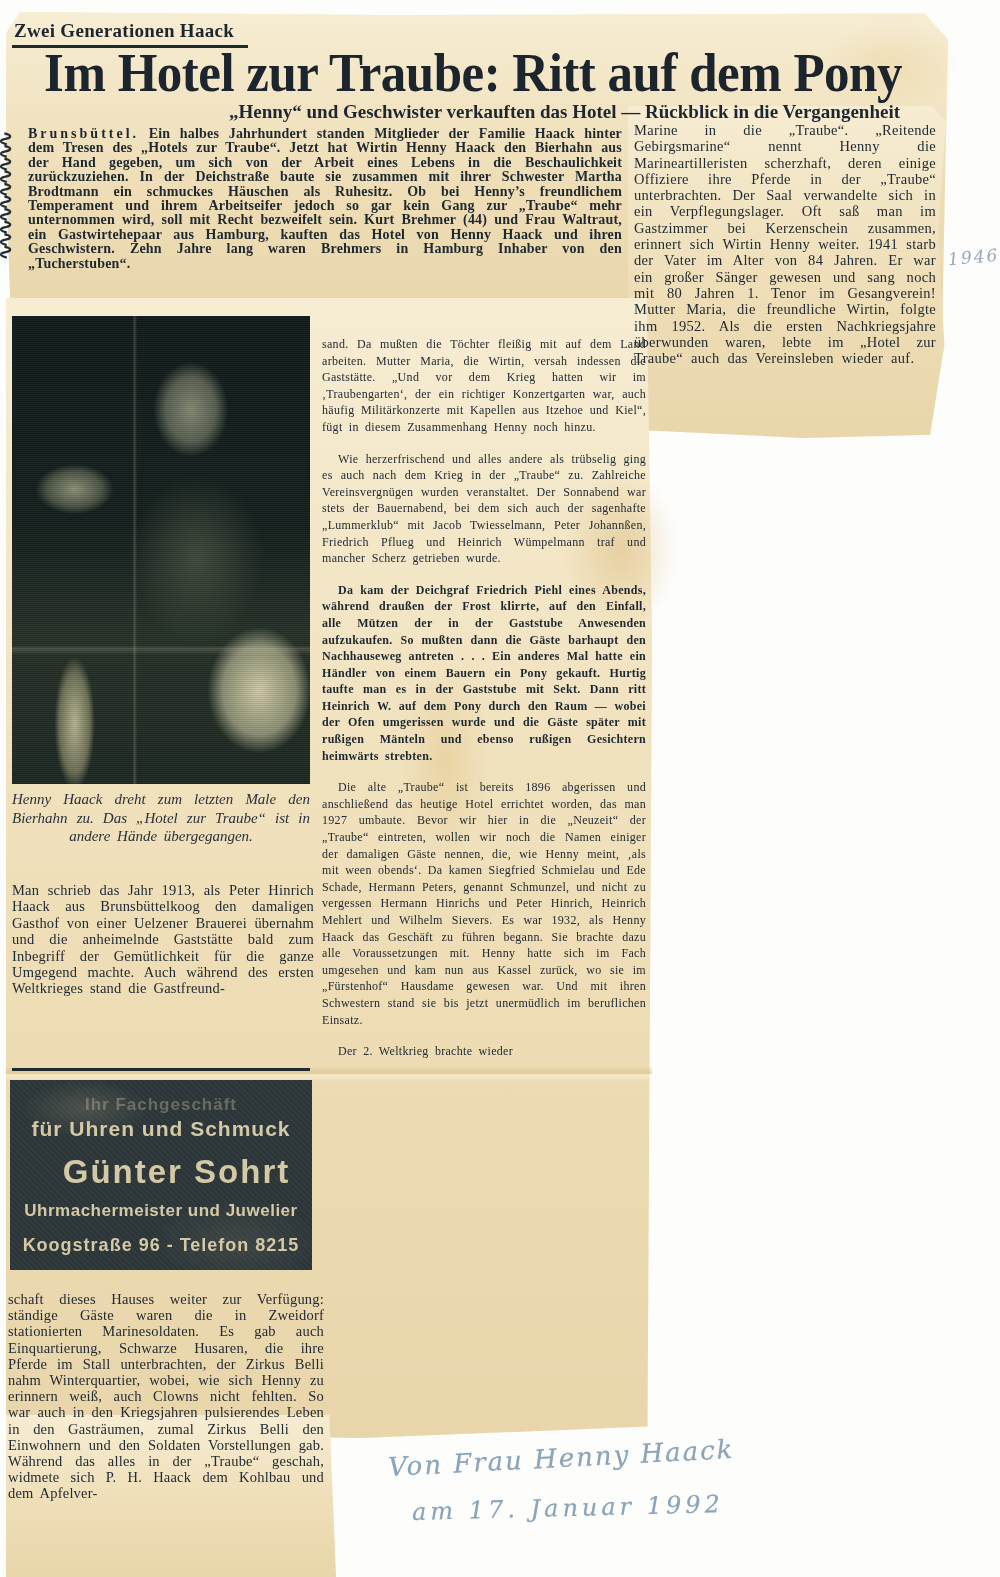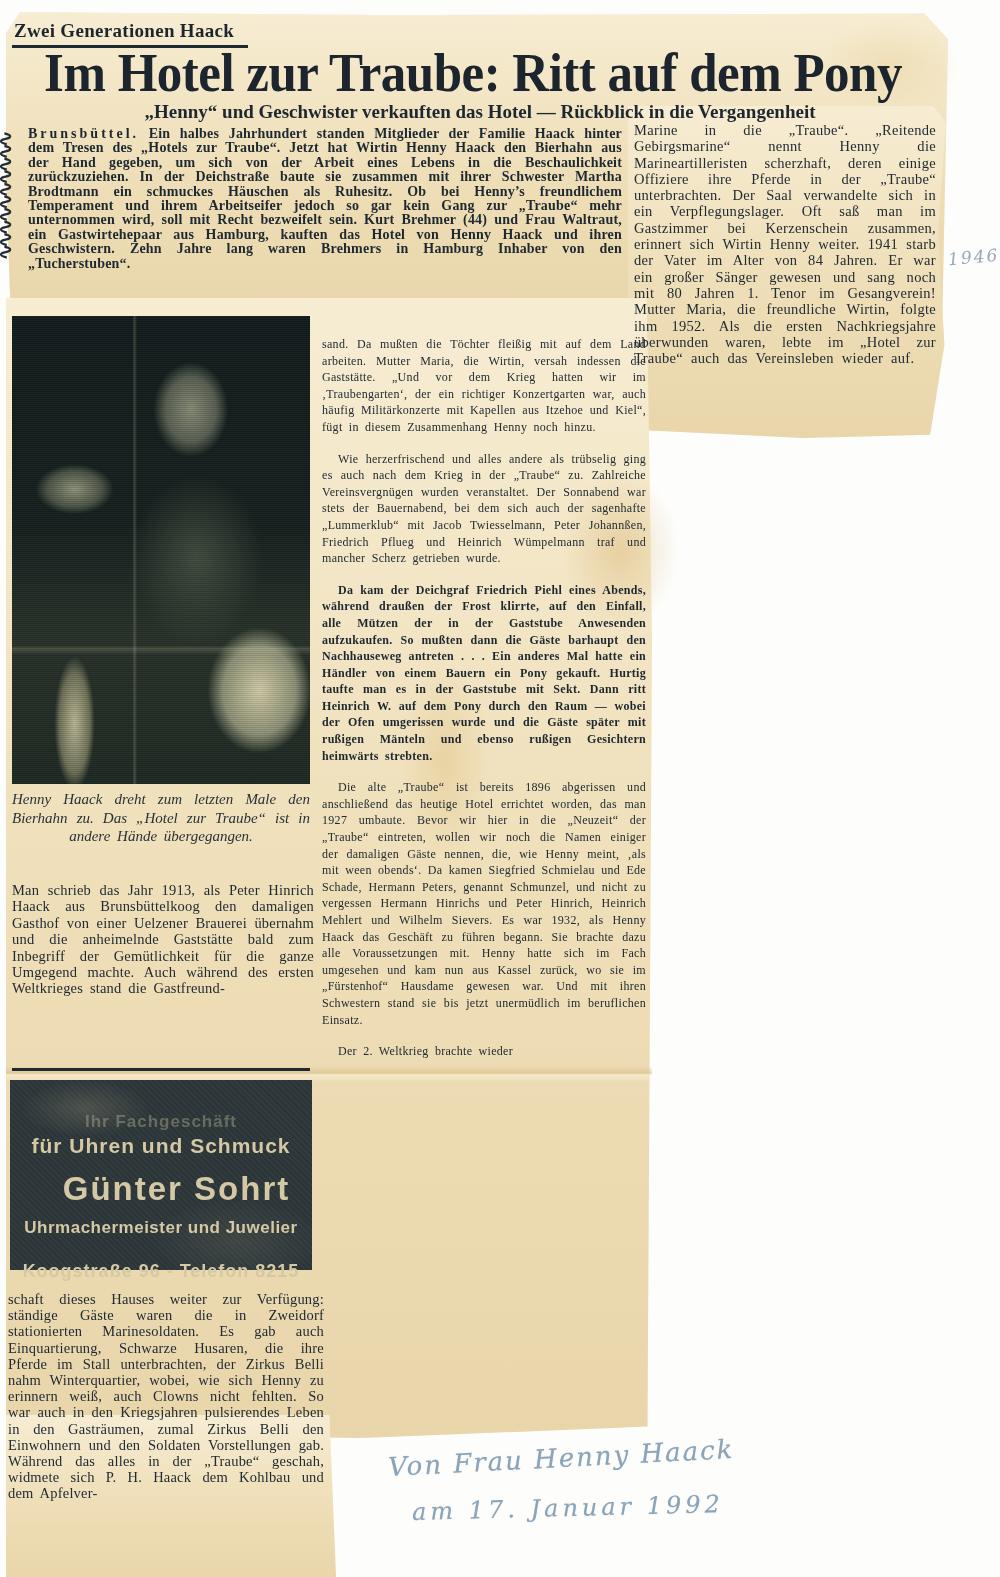--- a/index.html
+++ b/index.html
@@ -21,21 +21,21 @@
   #kicker{
     left:12px;top:20px;font-size:19px;font-weight:bold;letter-spacing:.3px;
     border-bottom:3px solid #1f2930;padding:0 14px 3px 2px;color:#1d262d;
   }
   #headline{
     left:18px;top:42px;width:910px;text-align:center;
     font-size:51px;font-weight:bold;letter-spacing:-0.5px;color:#1c252d;
     transform:scaleY(1.06);transform-origin:top;white-space:nowrap;
   }
   #subhead{
-    left:60px;top:101px;width:840px;text-align:center;
+    left:60px;top:101px;width:840px;text-align:right;
     font-size:19px;font-weight:bold;color:#1e272f;
   }
   #lead{
     left:28px;top:127px;width:594px;
     font-size:14px;line-height:14.4px;font-weight:bold;
     word-spacing:3px;letter-spacing:.2px;color:#1e2830;
   }
   #lead .spread{letter-spacing:3px;margin-top:47px;}
   #right-col{
     left:634px;top:122px;width:302px;height:310px;overflow:hidden;
@@ -73,25 +73,25 @@
   #ad{
     left:10px;top:1080px;width:302px;height:190px;position:absolute;
     background-color:#2b3538;
     background-image:
       radial-gradient(ellipse 90px 40px at 25% 15%, rgba(219,202,156,0.18), transparent 70%),
       radial-gradient(ellipse 120px 60px at 75% 85%, rgba(219,202,156,0.10), transparent 70%),
       repeating-linear-gradient(45deg, rgba(255,255,255,0.03) 0 2px, transparent 2px 4px);
     text-align:center;color:#d5c9a5;
     font-family:"Liberation Sans","DejaVu Sans",sans-serif;
   }
-  #ad .ad-faded{margin-top:32px;font-size:17px;font-weight:bold;opacity:.35;letter-spacing:1px;}
+  #ad .ad-faded{margin-top:15px;font-size:17px;font-weight:bold;opacity:.35;letter-spacing:1px;}
   #ad .ad-line2{font-size:21px;font-weight:bold;letter-spacing:1px;margin-top:2px;}
   #ad .ad-name{font-size:33px;font-weight:bold;letter-spacing:2px;margin-top:12px;margin-left:31px;}
   #ad .ad-line4{font-size:17px;font-weight:bold;letter-spacing:.5px;margin-top:10px;}
-  #ad .ad-line5{font-size:18px;font-weight:bold;letter-spacing:1px;margin-top:23px;}
+  #ad .ad-line5{font-size:18px;font-weight:bold;letter-spacing:1px;margin-top:14px;}
   #left-para2{
     left:8px;top:1291px;width:316px;
     font-size:14.5px;line-height:16.2px;word-spacing:3px;letter-spacing:.2px;
   }
   #middle-col{
     left:322px;top:336px;width:324px;
     font-size:12px;line-height:16.6px;word-spacing:3px;letter-spacing:.3px;
   }
   #middle-col p{margin:0 0 15px 0;text-align:justify;}
   #middle-col p.ind{text-indent:16px;}

